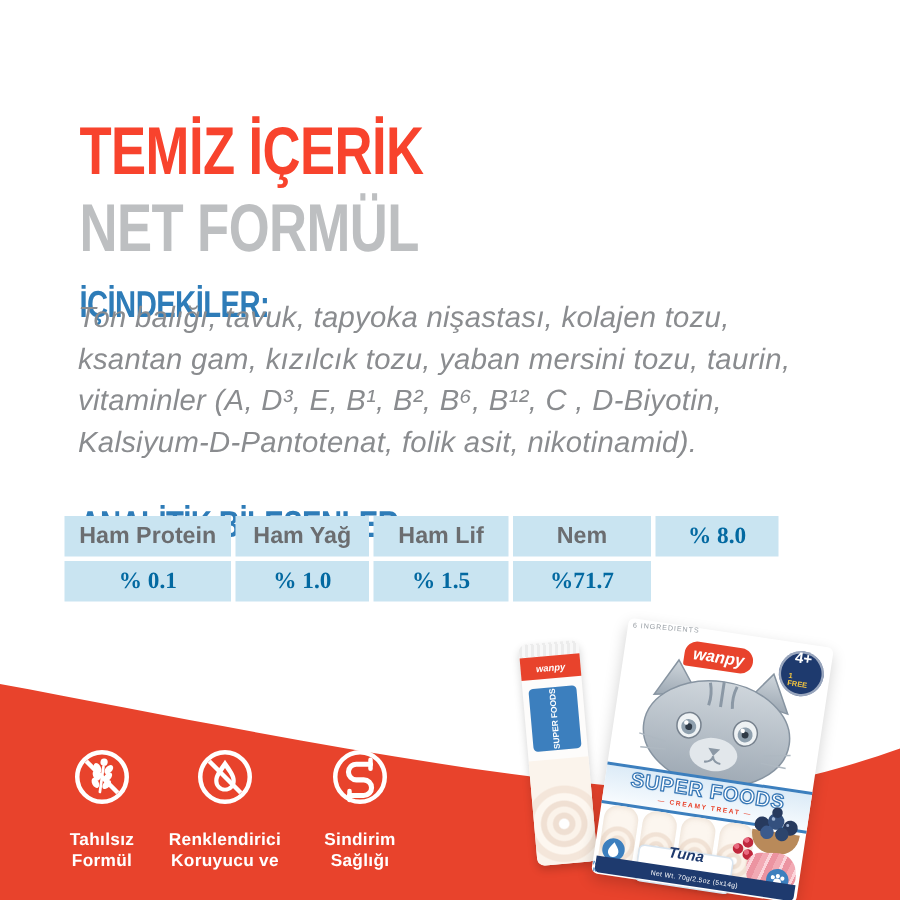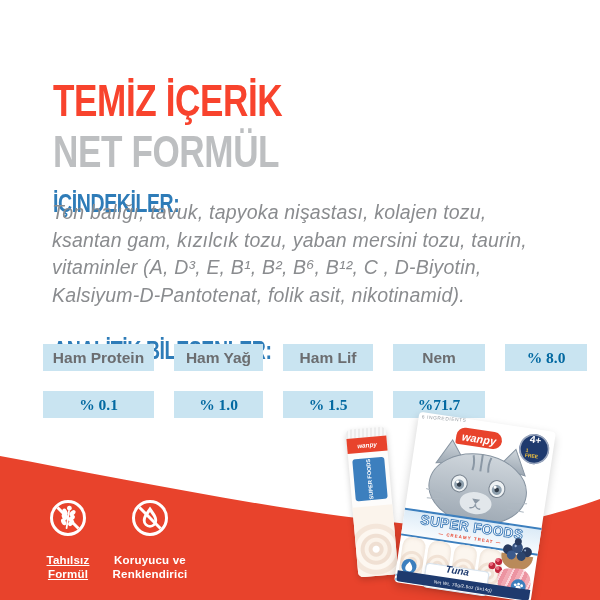--- a/index.html
+++ b/index.html
@@ -14,33 +14,33 @@
   .h-blue{font-size:25px;color:#2E7CB8;line-height:1;}
   .h-ing{position:absolute;left:53px;top:166px;}
   .h-ana{position:absolute;left:53px;top:313px;}
 
   
   .ing-text{position:absolute;left:52px;top:199px;width:510px;font-size:19.5px;line-height:27.5px;
             color:#8A8C8F;letter-spacing:0.2px;font-style:italic;}
 
   
   .ana-table{position:absolute;left:43px;top:344px;display:grid;
-             grid-template-columns:111px 89px 90px 92px 82px;grid-auto-rows:27px;gap:20px;}
+             grid-template-columns:111px 89px 90px 92px 82px;grid-auto-rows:27px;gap:3px;}
   .cell{background:#C9E4F1;display:flex;align-items:center;justify-content:center;
         font-weight:bold;color:#6B6D70;font-size:15.5px;}
   .cell.val{color:#0369a1;font-family:Liberation Serif, serif;}
 
   
   .wave{position:absolute;left:0;top:450px;}
 
   
   .feature{position:absolute;text-align:center;color:#fff;}
   .feature .ficon{display:block;margin:0 auto;}
   .feature .flabel{margin-top:16px;font-size:11.5px;font-weight:bold;line-height:13.5px;letter-spacing:0.2px;}
-  .f1{left:18px;top:498px;width:100px;text-decoration:underline;}
+  .f1{left:18px;top:498px;width:100px;}
   .f2{left:95px;top:498px;width:110px;}
   .f3{left:190px;top:498px;width:100px;}
 
   
   .sachet{position:absolute;left:352px;top:428px;width:40px;height:148px;background:#fdfcfb;
           border-radius:5px;transform:rotate(-5deg);box-shadow:0 3px 6px rgba(0,0,0,0.18);}
   .sachet .crimp{position:absolute;left:0;top:0;right:0;height:9px;border-radius:5px 5px 0 0;
           background:repeating-linear-gradient(90deg,#ececec 0 2px,#f8f8f8 2px 4px);}
   .sachet .cap{position:absolute;left:0;top:9px;right:0;height:15px;background:#E8432C;
           display:flex;align-items:center;justify-content:center;}
@@ -160,25 +160,37 @@
   </div>
 
   <div class="feature f2">
     <svg class="ficon" width="40" height="40" viewBox="0 0 40 40">
       <circle cx="20" cy="20" r="16.5" fill="none" stroke="#fff" stroke-width="3"></circle>
       <path d="M20,8.5 C24,14.5 27.2,18 27.2,22.5 A7.2,7.2 0 1 1 12.8,22.5 C12.8,18 16,14.5 20,8.5 Z" fill="#fff"></path>
       <path d="M20,14 C22.4,17.6 24.4,19.8 24.4,22.7 A4.4,4.4 0 1 1 15.6,22.7 C15.6,19.8 17.6,17.6 20,14 Z" fill="#E8432C"></path>
       <line x1="9.5" y1="9.5" x2="30.5" y2="30.5" stroke="#fff" stroke-width="3"></line>
     </svg>
     <div class="flabel">
+      <div>Renklendirici</div>
       <div>Koruyucu ve</div>
-      <div>Renklendirici</div>
-    </div>
-  </div>
-
+    </div>
+  </div>
+
+  <div class="feature f3">
+    <svg class="ficon" width="40" height="40" viewBox="0 0 40 40">
+      <circle cx="20" cy="20" r="16.5" fill="none" stroke="#fff" stroke-width="3"></circle>
+      <path d="M27,11.5 h-9.5 a5.2,5.2 0 0 0 0,10.4 h5 a5.2,5.2 0 0 1 0,10.4 h-9.5" fill="none" stroke="#fff" stroke-width="3.4" stroke-linecap="round"></path>
+      <line x1="27" y1="8.5" x2="27" y2="14.5" stroke="#fff" stroke-width="3" stroke-linecap="round"></line>
+      <line x1="13" y1="29.3" x2="13" y2="35.3" stroke="#fff" stroke-width="3" stroke-linecap="round"></line>
+    </svg>
+    <div class="flabel">
+      <div>Sindirim</div>
+      <div>Sağlığı</div>
+    </div>
+  </div>
 
   <div class="sachet">
     <div class="crimp"></div>
     <div class="cap">
       <span>wanpy</span>
     </div>
     <div class="tag">
       <span>SUPER FOODS</span>
     </div>
     <div class="swirl"></div>

